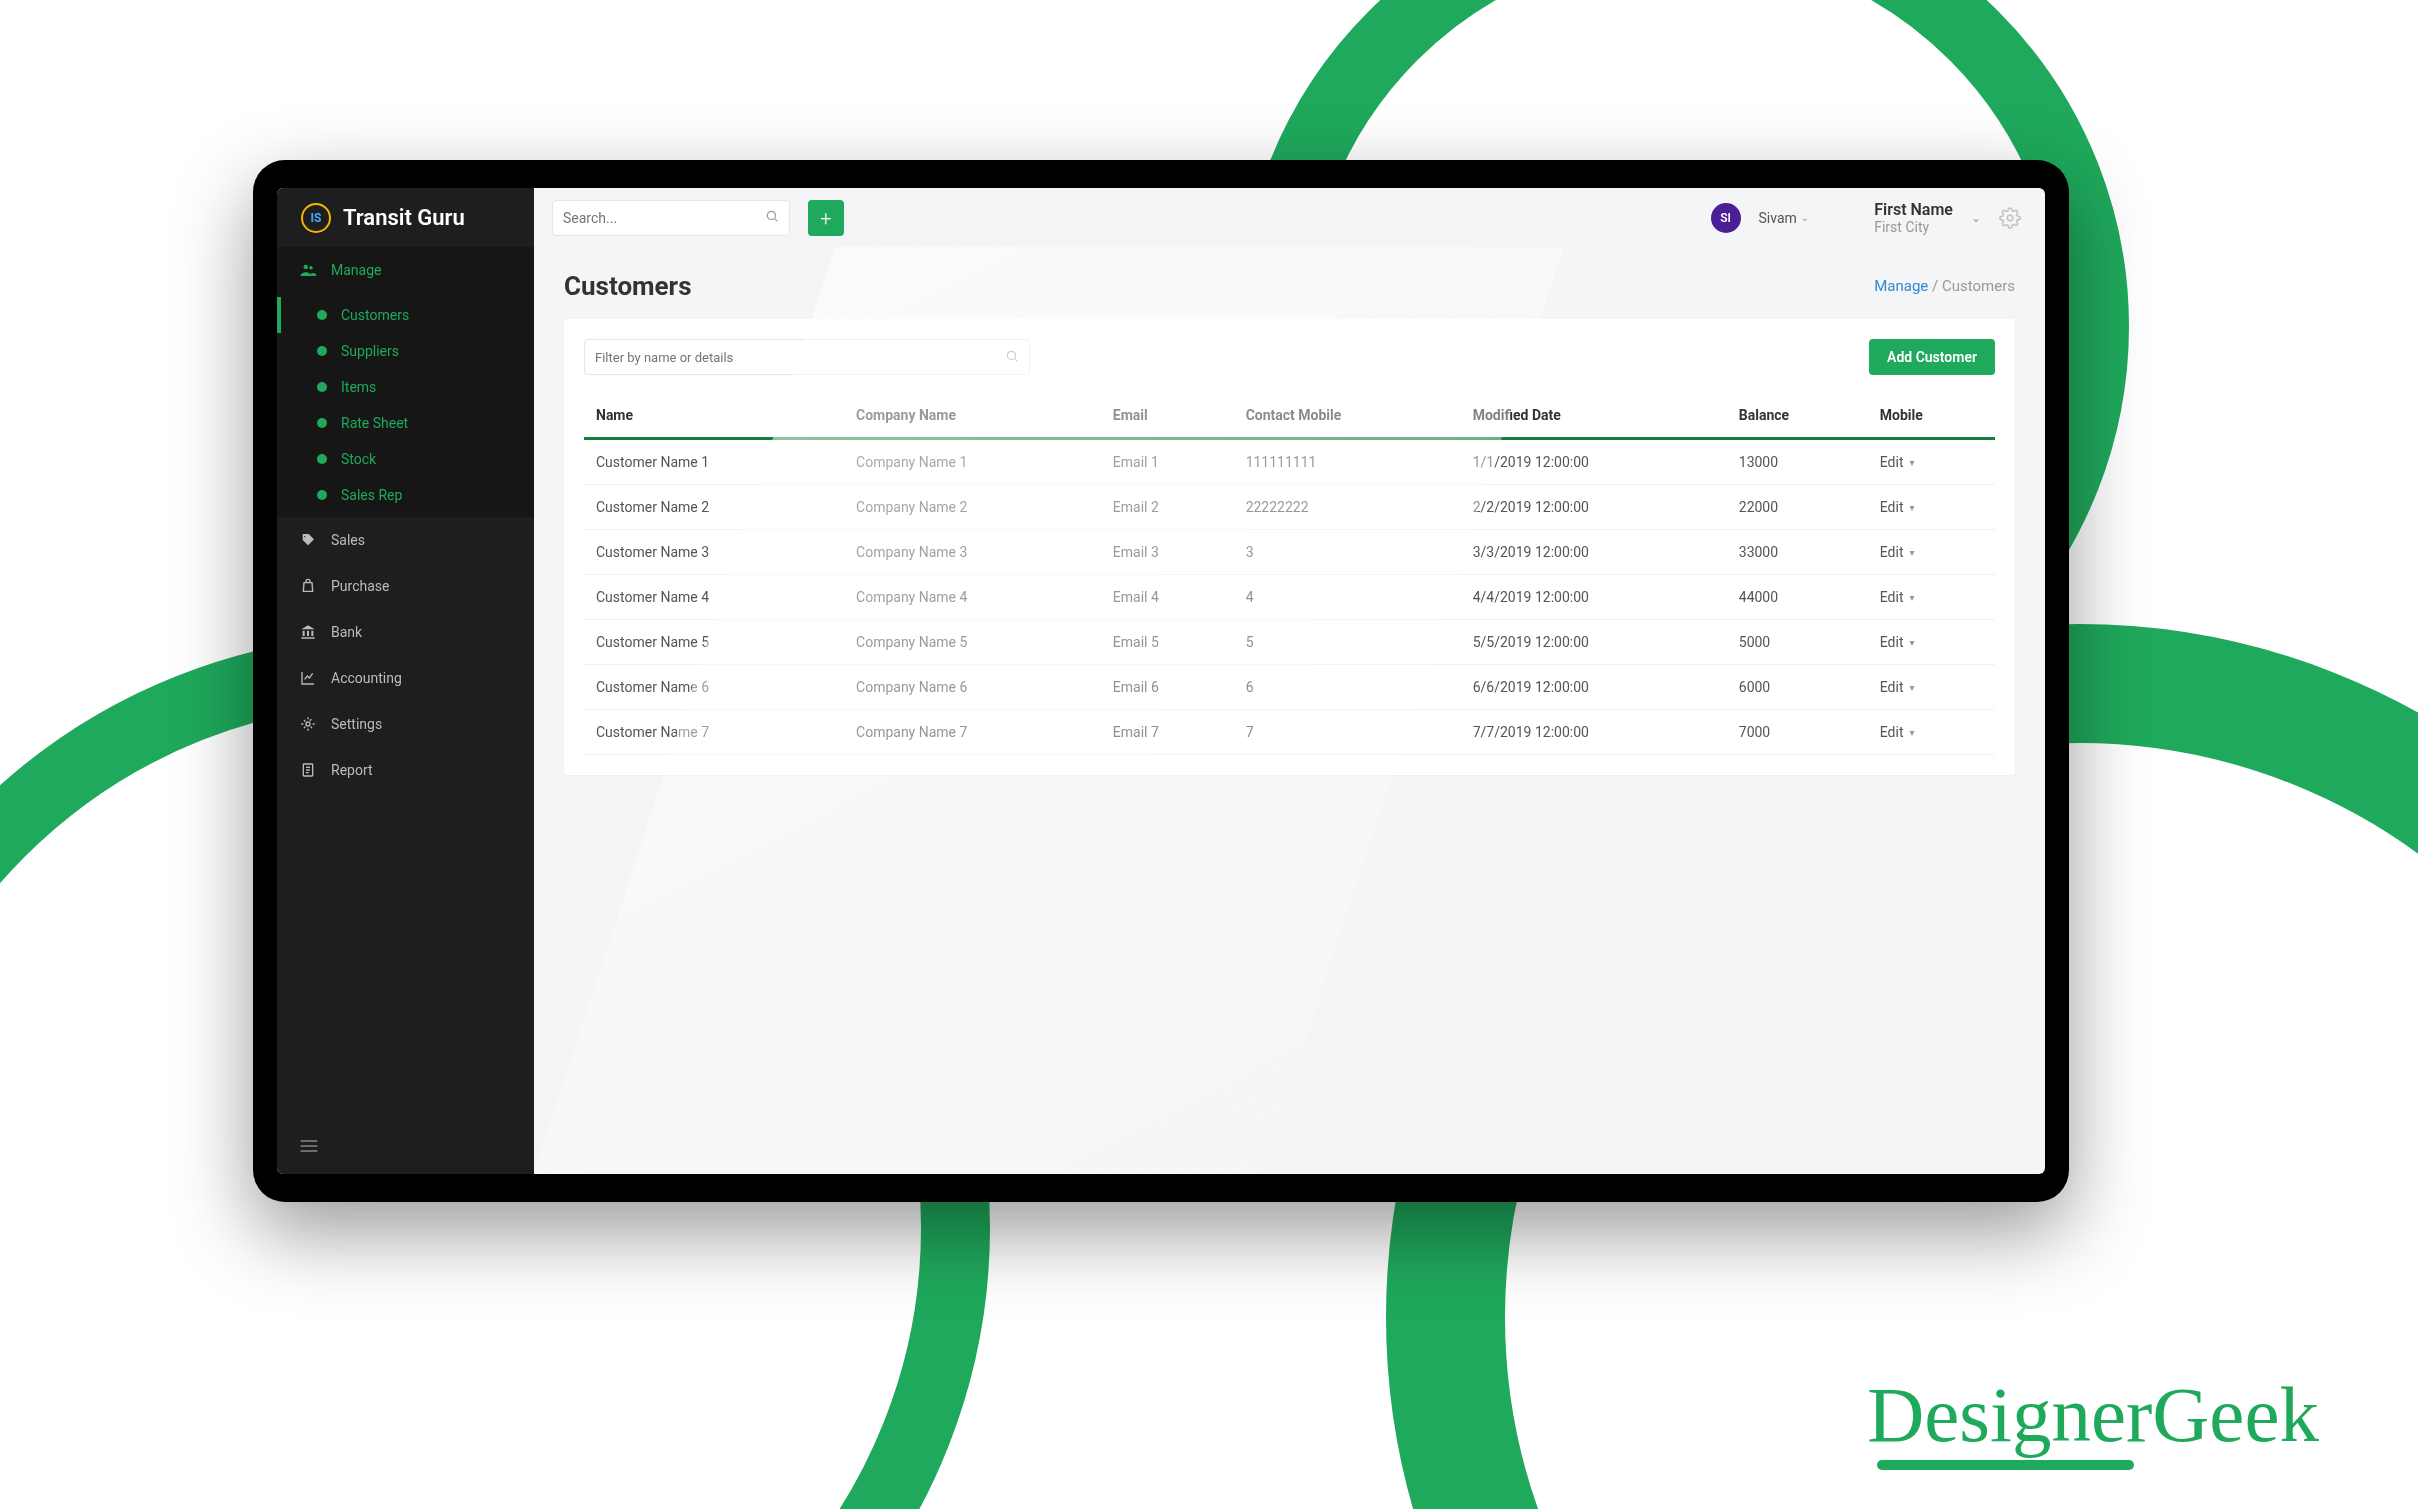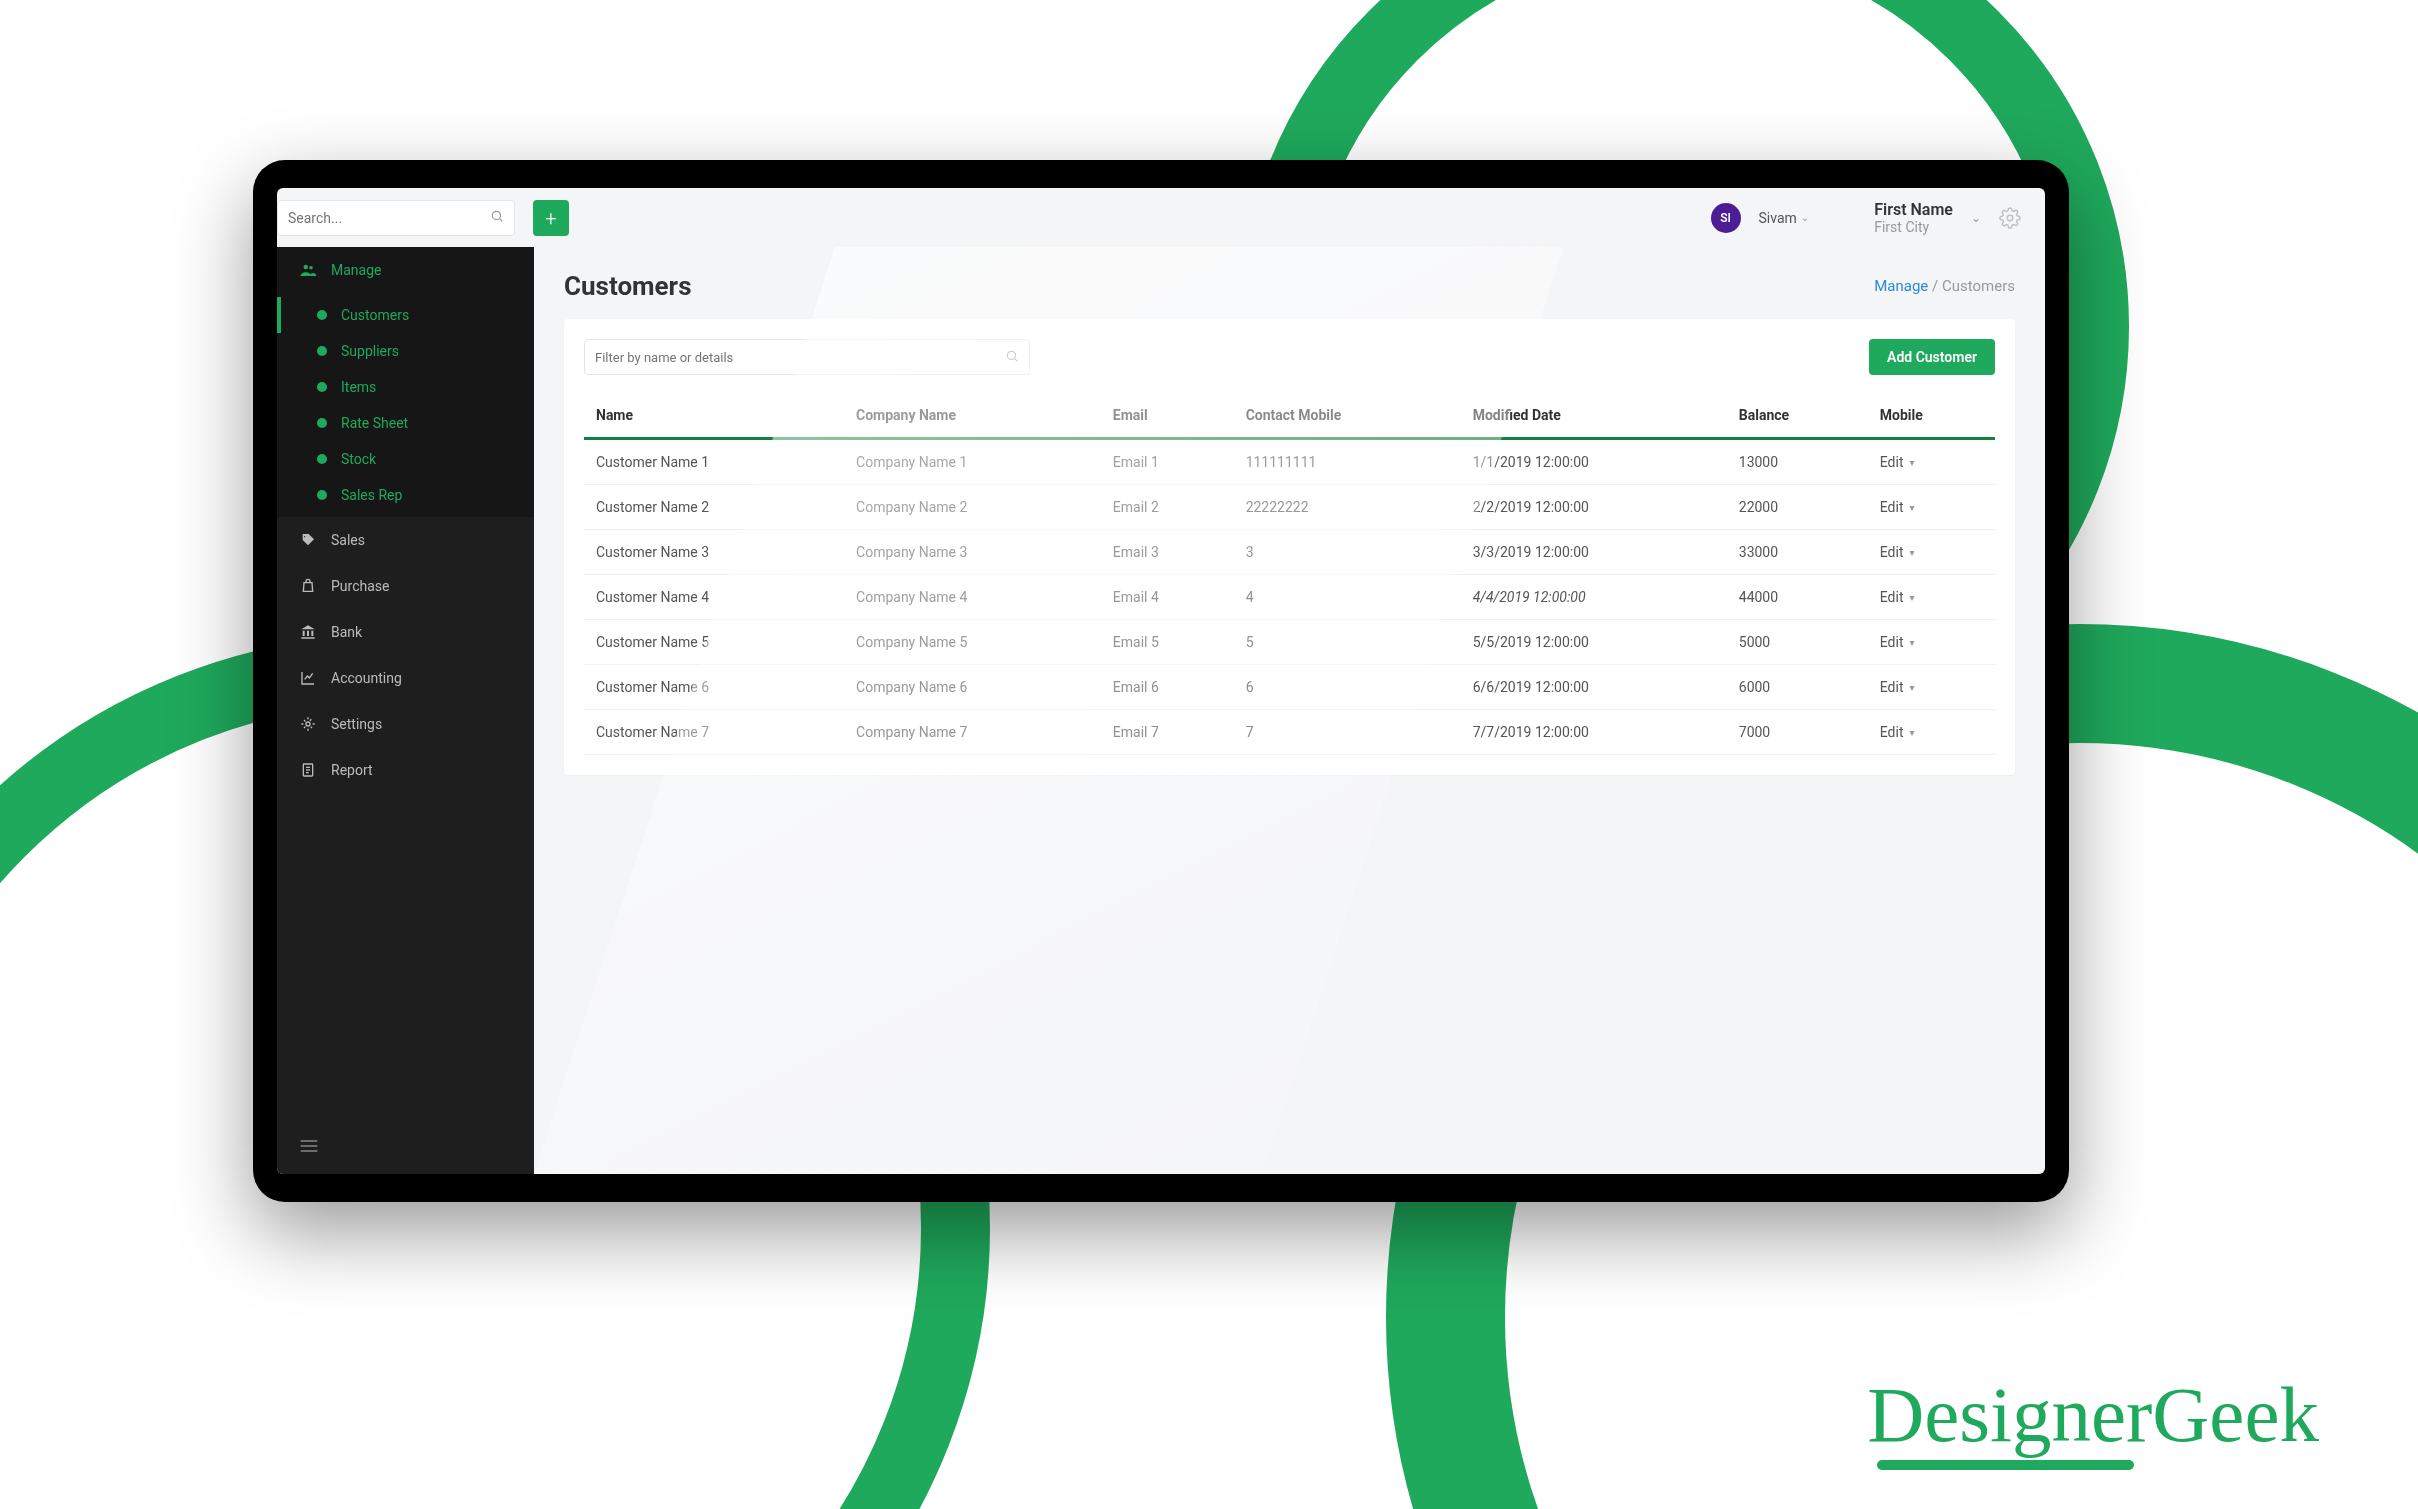--- a/index.html
+++ b/index.html
@@ -75,20 +75,24 @@
 <div class="ring ring1"></div>
 <div class="ring ring2"></div>
 <div class="ring ring3"></div>
 
 <div class="signature">DesignerGeek<div class="underline"></div></div>
 
 <div class="tablet-frame">
   <div class="screen">
 
     <div class="topbar">
+      <div class="brand-area">
+        <span class="brand-logo">IS</span>
+        <span class="brand-name">Transit Guru</span>
+      </div>
       <div class="search-box">
         <input placeholder="Search..." style="">
         <span class="s-icon">
           <svg width="14" height="14" viewBox="0 0 24 24" fill="none" stroke="currentColor" stroke-width="2">
               <circle cx="11" cy="11" r="7"></circle>
               <line x1="21" y1="21" x2="16.65" y2="16.65"></line>
             </svg>
         </span>
       </div>
       <div class="plus-btn">
@@ -294,21 +298,21 @@
                       <span>Edit</span>
                       <span class="caret">▾</span>
                     </span>
                   </td>
                 </tr>
                 <tr>
                   <td style="max-width: 168px;">Customer Name 4</td>
                   <td style="max-width: 168px;">Company Name 4</td>
                   <td>Email 4</td>
                   <td>4</td>
-                  <td style="max-width: 149px; font-style: italic;">4/4/2019 12:00:00</td>
+                  <td style="max-width: 149px;">4/4/2019 12:00:00</td>
                   <td>44000</td>
                   <td>
                     <span class="edit-cell">
                       <span>Edit</span>
                       <span class="caret">▾</span>
                     </span>
                   </td>
                 </tr>
                 <tr>
                   <td style="max-width: 168px;">Customer Name 5</td>

